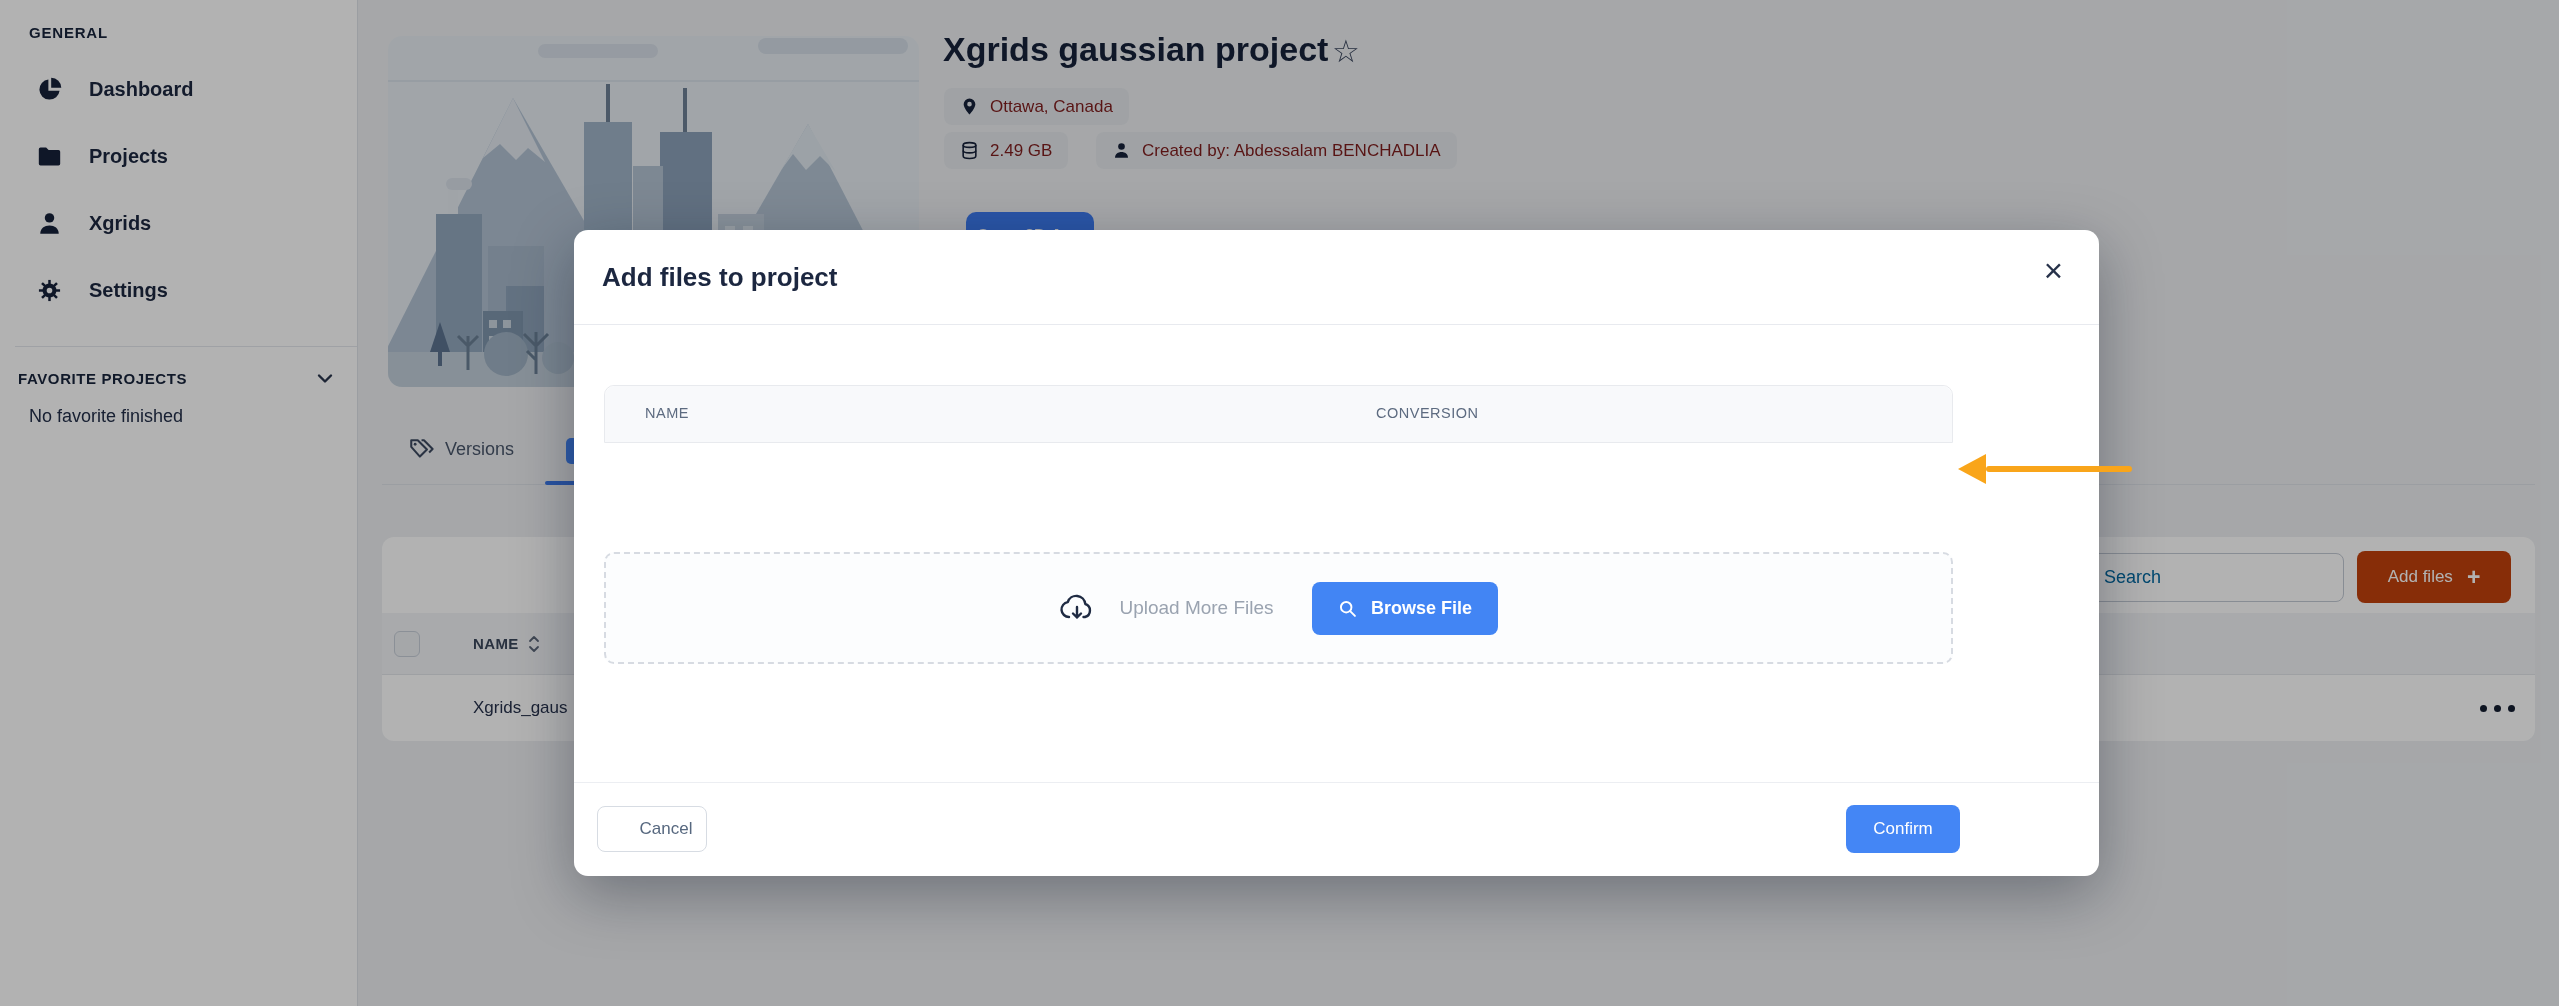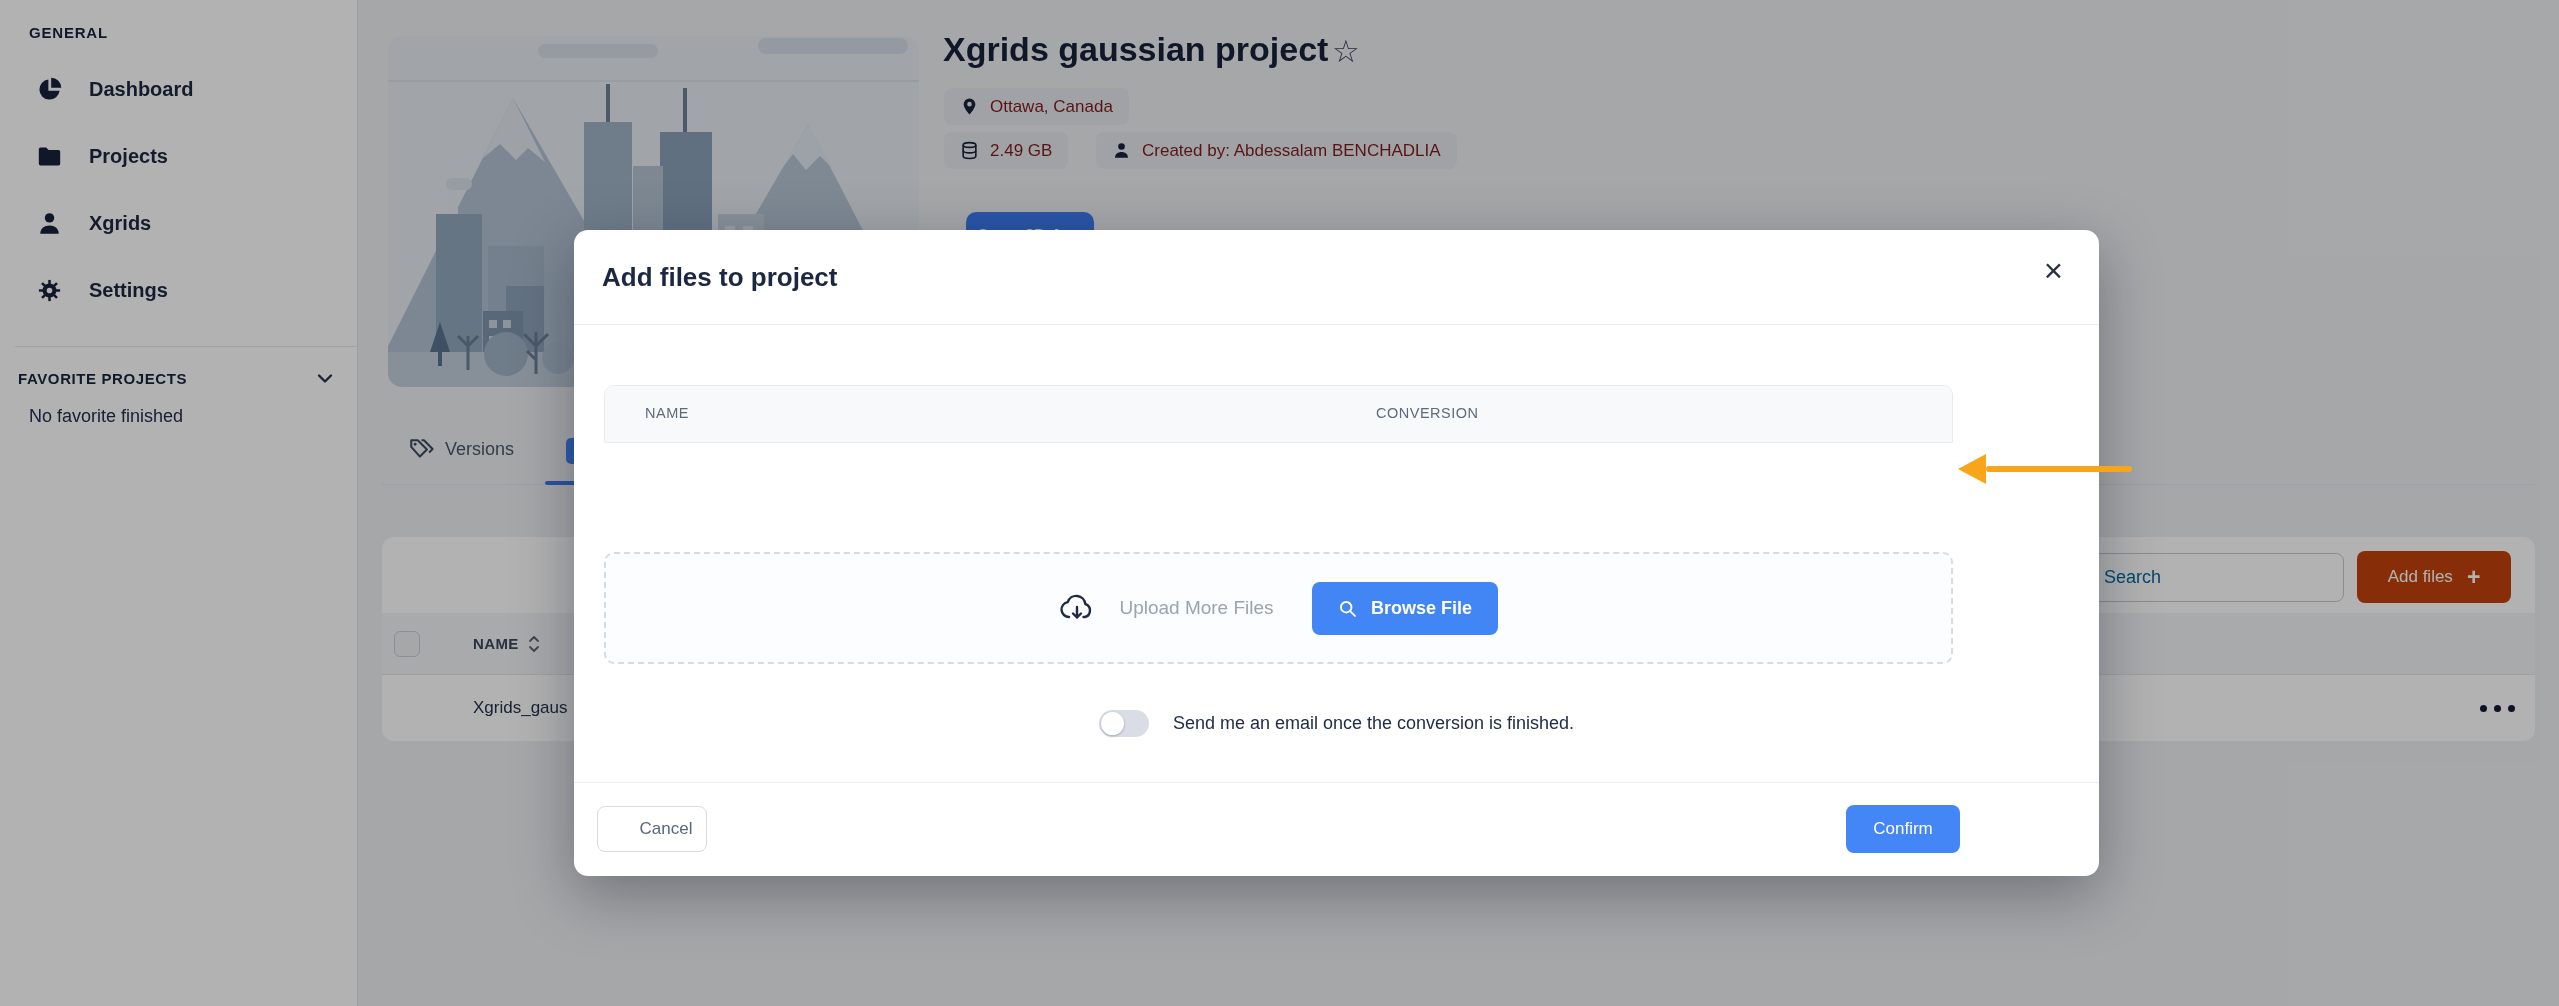--- a/index.html
+++ b/index.html
@@ -370,26 +370,20 @@
         <span>
           <svg viewBox="0 0 24 24" fill="none" stroke="#fff" stroke-width="2.2" stroke-linecap="round">
               <circle cx="10.5" cy="10.5" r="6"></circle>
               <path d="M15 15l5.5 5.5"></path>
             </svg>
         </span>
         <span>Browse File</span>
       </button>
     </div>
 
-    <div class="toggle-row">
-      <span class="switch">
-          <span class="knob"></span>
-        </span>
-      <span class="toggle-lbl">Send me an email once the conversion is finished.</span>
-    </div>
 
     <div class="modal-footer-line"></div>
     <button class="cancel-btn">Cancel</button>
     <button class="confirm-btn">Confirm</button>
   </div>
 
   <div class="anno-arrow">
     <div class="head"></div>
     <div class="tail"></div>
   </div>

